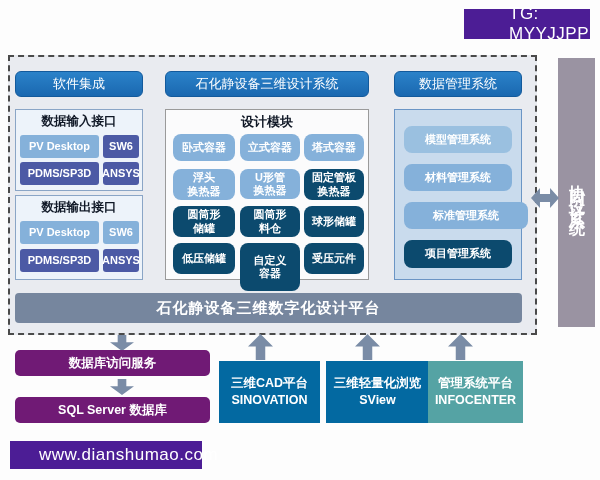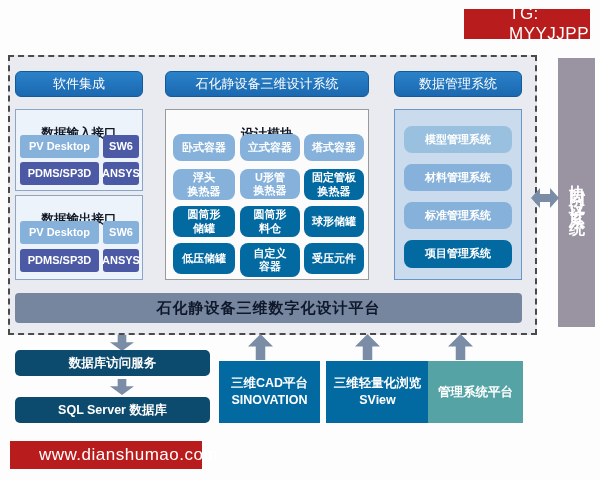--- a/index.html
+++ b/index.html
@@ -2,57 +2,57 @@
 <html><head>
 <meta charset="utf-8">
 <style>
   * { margin:0; padding:0; box-sizing:border-box; }
   body { background:#ffffff; font-family:"Liberation Sans", sans-serif; }
   #canvas { position:relative; width:600px; height:480px; background:#fdfdfd; overflow:hidden; }
 
   .abs { position:absolute; }
 
   
-  .dark-badge { background:#b91c1c; color:#ffffff; display:flex; align-items:center; justify-content:center;
+  .dark-badge { background:#4c1d95; color:#ffffff; display:flex; align-items:center; justify-content:center;
                 font-size:17px; letter-spacing:0.5px;padding-left:45px; }
 
   
   .dashed-box { border:2px dashed #4a4a4a; background:#e9ebf0; }
 
   
   .hdr { background:linear-gradient(#2b82c9,#1a68b0); border:1px solid #135a9c; border-radius:6px;
          color:#fff; font-weight:normal; font-size:13px; display:flex; align-items:center; justify-content:center; }
 
   
   .io-box { background:#edf3fa; border:1px solid #8aa5c6; }
   .module-box { background:#fbfbfc; border:1px solid #9a9a9a; }
   .mgmt-box { background:#c9dbed; border:1px solid #6b95c5; }
-  .box-title { position:absolute; top:15px; left:0; right:0; text-align:center; font-weight:bold;
+  .box-title { position:absolute; top:3px; left:0; right:0; text-align:center; font-weight:bold;
                font-size:12.5px; color:#101826; }
 
   
   .btn { display:flex; align-items:center; justify-content:center; text-align:center;
          color:#ffffff; font-weight:bold; font-size:11px; line-height:1.2; white-space:pre-line; }
   .btn[data-color="lightblue"] { background:#85b1da; }
   .btn[data-color="purple"]    { background:#4c5aa5; }
-  .btn[data-color="green"]     { background:#0369a1; }
+  .btn[data-color="green"]     { background:#0c4a6e; }
   .sq  { border-radius:3px; }
   .rd  { border-radius:8px; }
 
   
-  .platform { background:#76869e; border-radius:4px; color:#0f172a; font-weight:bold; font-size:15px;
+  .platform { background:#76869e; border-radius:4px; color:#ffffff; font-weight:bold; font-size:15px;
               display:flex; align-items:center; justify-content:center; letter-spacing:1px; }
 
   
   .collab { background:#9a93a2; color:#fff; font-weight:bold; font-size:16px;
             display:flex; align-items:center; justify-content:center;
             writing-mode:vertical-rl; letter-spacing:7px; }
 
   
-  .db-bar { background:#0c4a6e; border-radius:5px; color:#fff; font-weight:bold; font-size:12.5px;
+  .db-bar { background:#701a75; border-radius:5px; color:#fff; font-weight:bold; font-size:12.5px;
             display:flex; align-items:center; justify-content:center; }
 
   
   .teal { background:#0369a1; color:#fff; font-weight:bold; font-size:12.5px; line-height:1.35;
           display:flex; flex-direction:column; align-items:center; justify-content:center; text-align:center; }
 
   
   .arrow { background:#7a8ca6; }
   .arrow-down { clip-path:polygon(32% 0, 68% 0, 68% 45%, 100% 45%, 50% 100%, 0 45%, 32% 45%); }
   .arrow-up   { clip-path:polygon(50% 0, 100% 48%, 69% 48%, 69% 100%, 31% 100%, 31% 48%, 0 48%); }
@@ -102,28 +102,28 @@
   <div class="abs btn rd" style="left:304px; top:169px; width:60px; height:31px;" data-color="green">固定管板
 换热器</div>
 
   <div class="abs btn rd" style="left:173px; top:206px; width:62px; height:31px;" data-color="green">圆筒形
 储罐</div>
   <div class="abs btn rd" style="left:240px; top:206px; width:60px; height:31px;" data-color="green">圆筒形
 料仓</div>
   <div class="abs btn rd" style="left:304px; top:206px; width:60px; height:31px;" data-color="green">球形储罐</div>
 
   <div class="abs btn rd" style="left:173px; top:243px; width:62px; height:31px;" data-color="green">低压储罐</div>
-  <div class="abs btn rd" style="left:240px; top:243px; width:60px; height:34px;" data-color="green">自定义
+  <div class="abs btn rd" style="left:240px; top:243px; width:60px; height:48px;" data-color="green">自定义
 容器</div>
   <div class="abs btn rd" style="left:304px; top:243px; width:60px; height:31px;" data-color="green">受压元件</div>
 
   <div class="abs mgmt-box" style="left:394px; top:109px; width:128px; height:171px;"></div>
   <div class="abs btn rd" style="left:404px; top:126px; width:108px; height:27px; background:#9ac0e0;" data-color="lightblue">模型管理系统</div>
   <div class="abs btn rd" style="left:404px; top:164px; width:108px; height:27px;" data-color="lightblue">材料管理系统</div>
-  <div class="abs btn rd" style="left:404px; top:202px; width:108px; height:27px;" data-color="lightblue">标准管理系统</div>
+  <div class="abs btn rd" style="left:404px; top:202px; width:124px; height:27px;" data-color="lightblue">标准管理系统</div>
   <div class="abs btn rd" style="left:404px; top:240px; width:108px; height:28px;" data-color="green">项目管理系统</div>
 
   <div class="abs platform" style="left:15px; top:293px; width:507px; height:30px;">石化静设备三维数字化设计平台</div>
 
   <div class="abs collab" style="left:558px; top:58px; width:37px; height:269px;">协同设计系统</div>
   <div class="abs arrow arrow-dbl" style="left:531px; top:188px; width:28px; height:20px;"></div>
 
   <div class="abs arrow arrow-down" style="left:110px; top:335px; width:24px; height:16px;"></div>
   <div class="abs arrow arrow-up" style="left:248px; top:334px; width:25px; height:26px;"></div>
   <div class="abs arrow arrow-up" style="left:355px; top:334px; width:25px; height:26px;"></div>
@@ -136,17 +136,18 @@
   <div class="abs teal" style="left:219px; top:361px; width:101px; height:62px;">
     <span>三维CAD平台</span>
     <span>SINOVATION</span>
   </div>
   <div class="abs teal" style="left:326px; top:361px; width:103px; height:62px;">
     <span>三维轻量化浏览</span>
     <span>SView</span>
   </div>
   <div class="abs teal" style="left:428px; top:361px; width:95px; height:62px; background:#55a3a4;">
     <span>管理系统平台</span>
+    <span>INFOCENTER</span>
   </div>
 
   <div class="abs dark-badge" style="left:10px; top:441px; width:192px; height:28px;">www.dianshumao.com</div>
 
 </div>
 
 </body></html>

